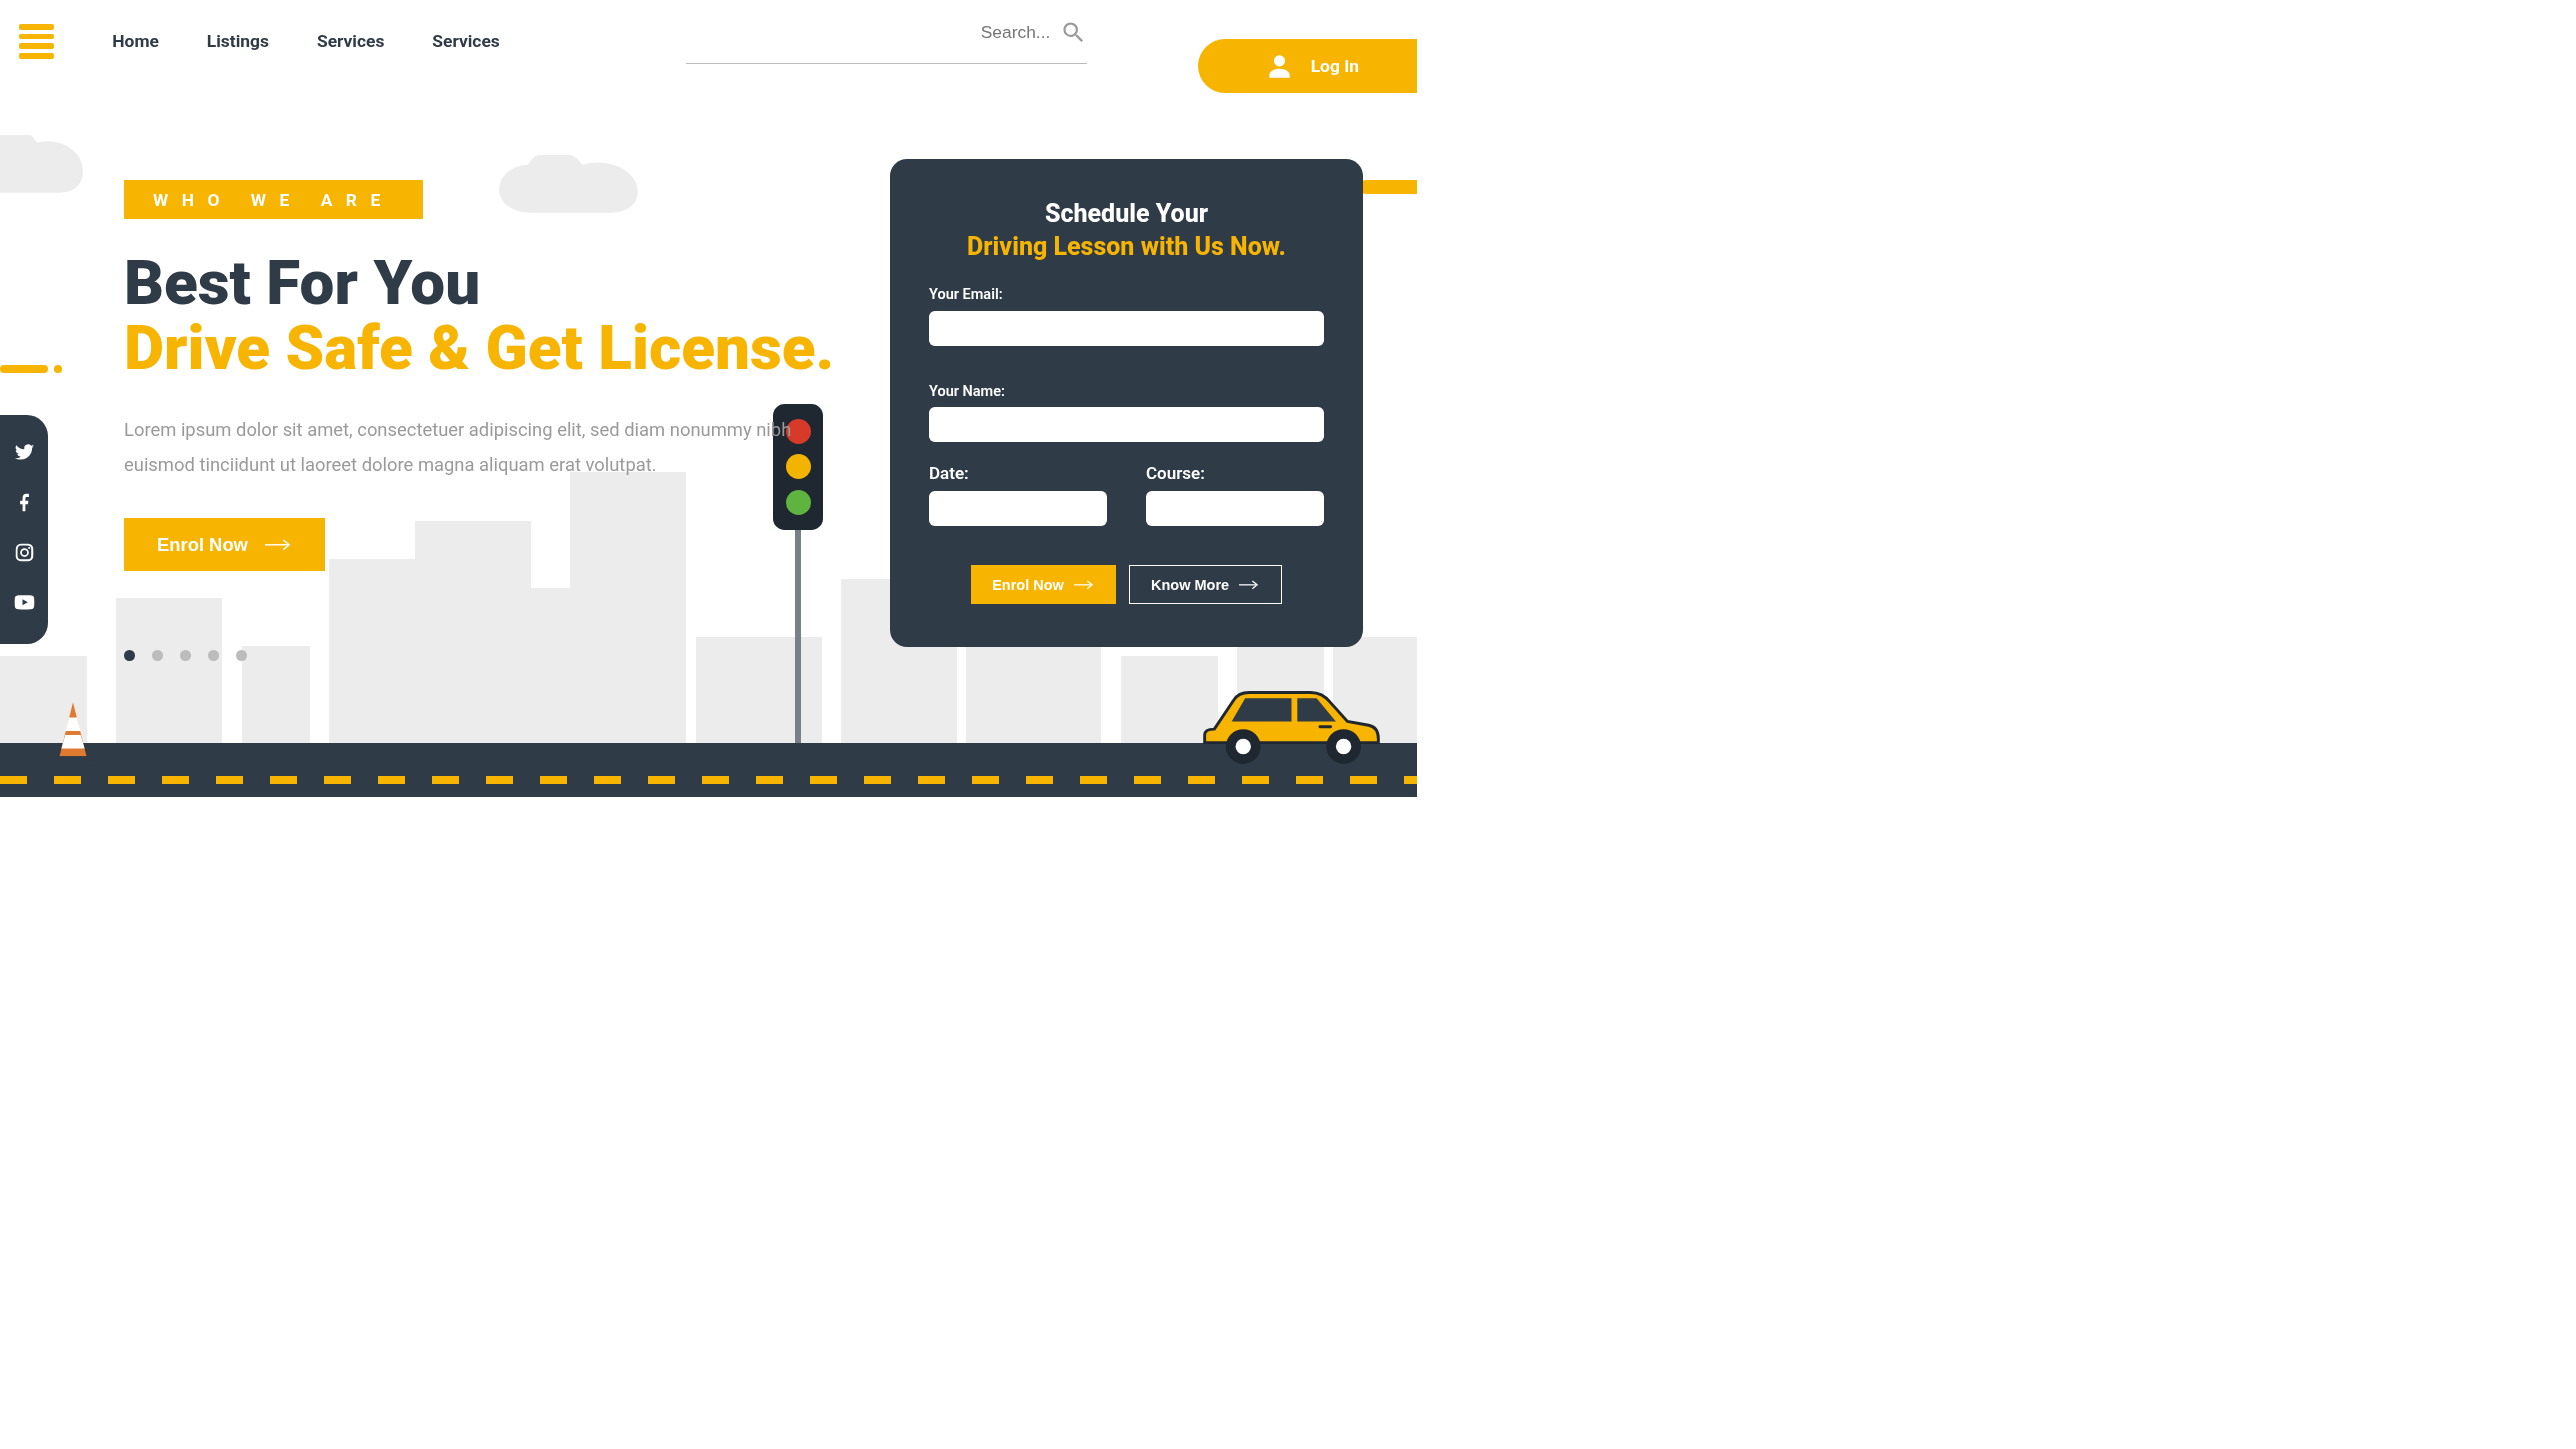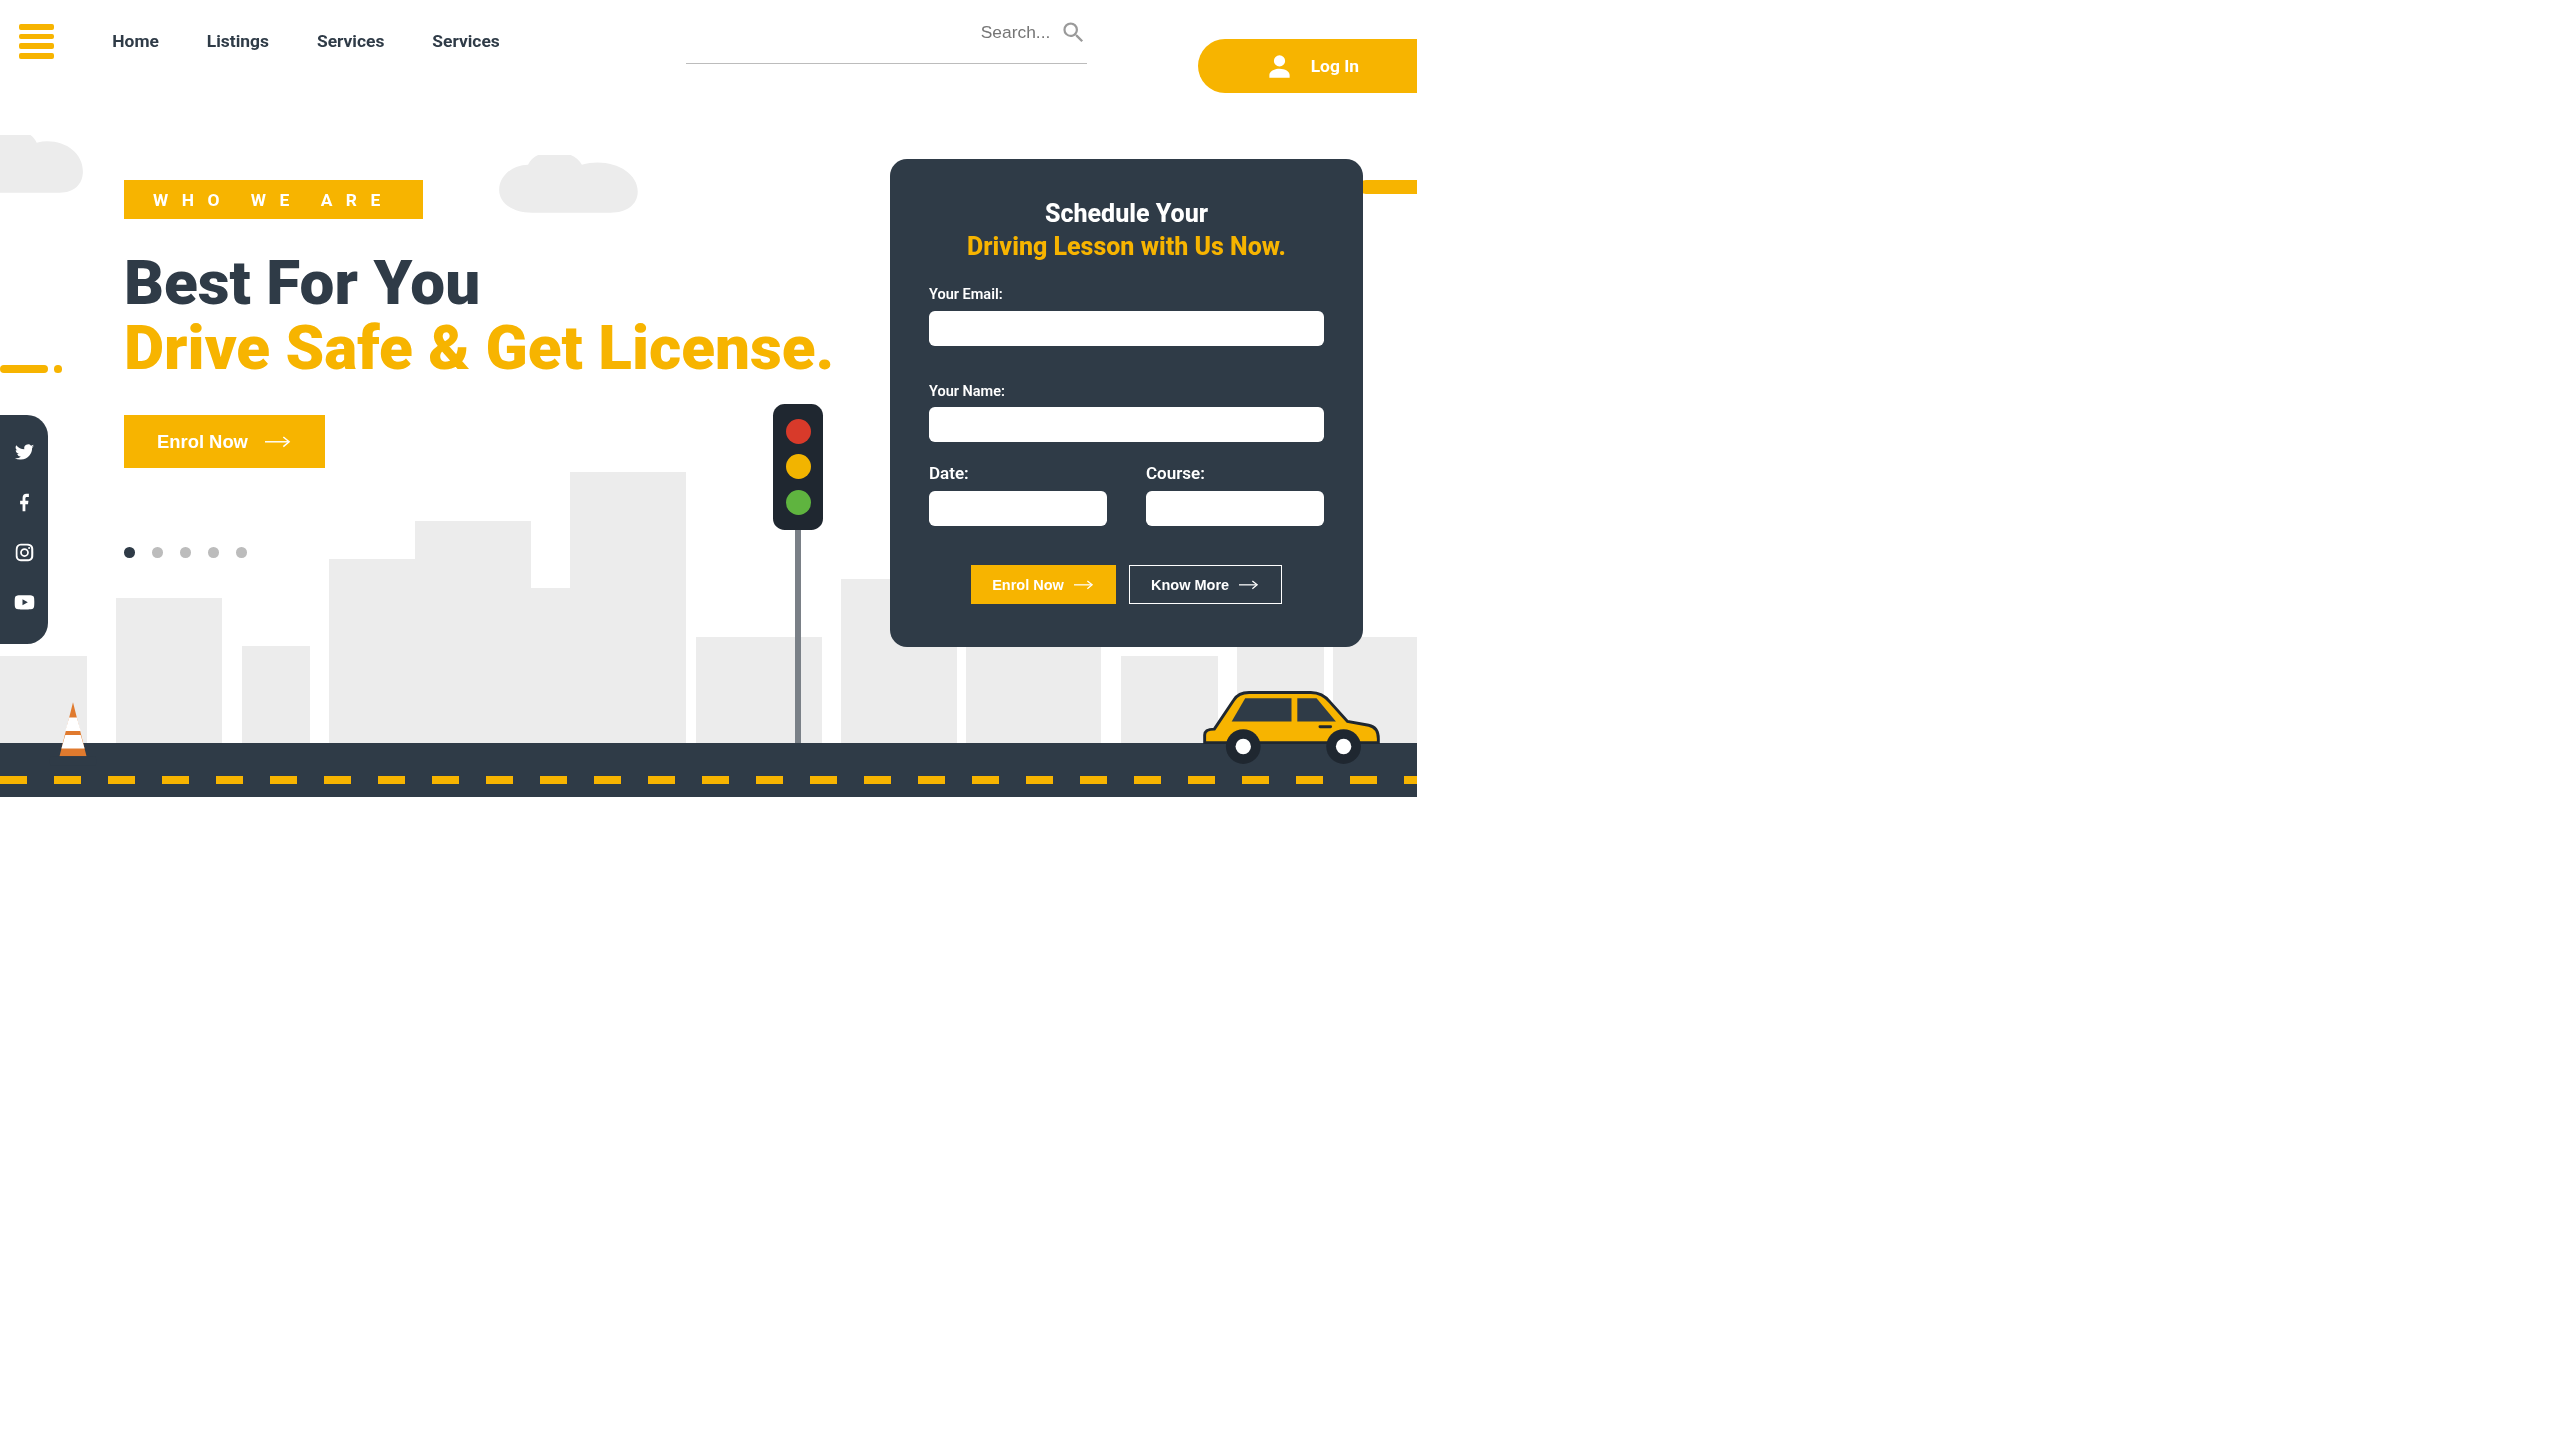--- a/index.html
+++ b/index.html
@@ -394,20 +394,21 @@
 <svg class="clouds" style="left:493px;top:155px" width="251" height="77" viewBox="0 0 260 80">
     <path fill="#ececec" d="M40 60c-20 0-34-10-34-24s14-26 30-26c8-18 46-18 56 0 28-8 58 6 58 28 0 14-12 22-28 22H40z"></path>
   </svg>
 
 <div class="hero">
   <div class="tagline">WHO WE ARE</div>
   <h1 class="headline">
     <span>Best For You</span>
     <span class="accent">Drive Safe &amp; Get License.</span>
   </h1>
+  <p class="desc">Lorem ipsum dolor sit amet, consectetuer adipiscing elit, sed diam nonummy nibh euismod tinciidunt ut laoreet dolore magna aliquam erat volutpat.</p>
   <button class="enrol-hero">
     <span>Enrol Now</span>
     <span class="arrow-line">
       <svg width="27" height="11.6" viewBox="0 0 28 12" fill="none">
           <line x1="0" y1="6" x2="24" y2="6" stroke-width="1.5"></line>
           <polyline points="19,1 25,6 19,11" stroke-width="1.5" fill="none"></polyline>
         </svg>
     </span>
   </button>
   <div class="dots">

